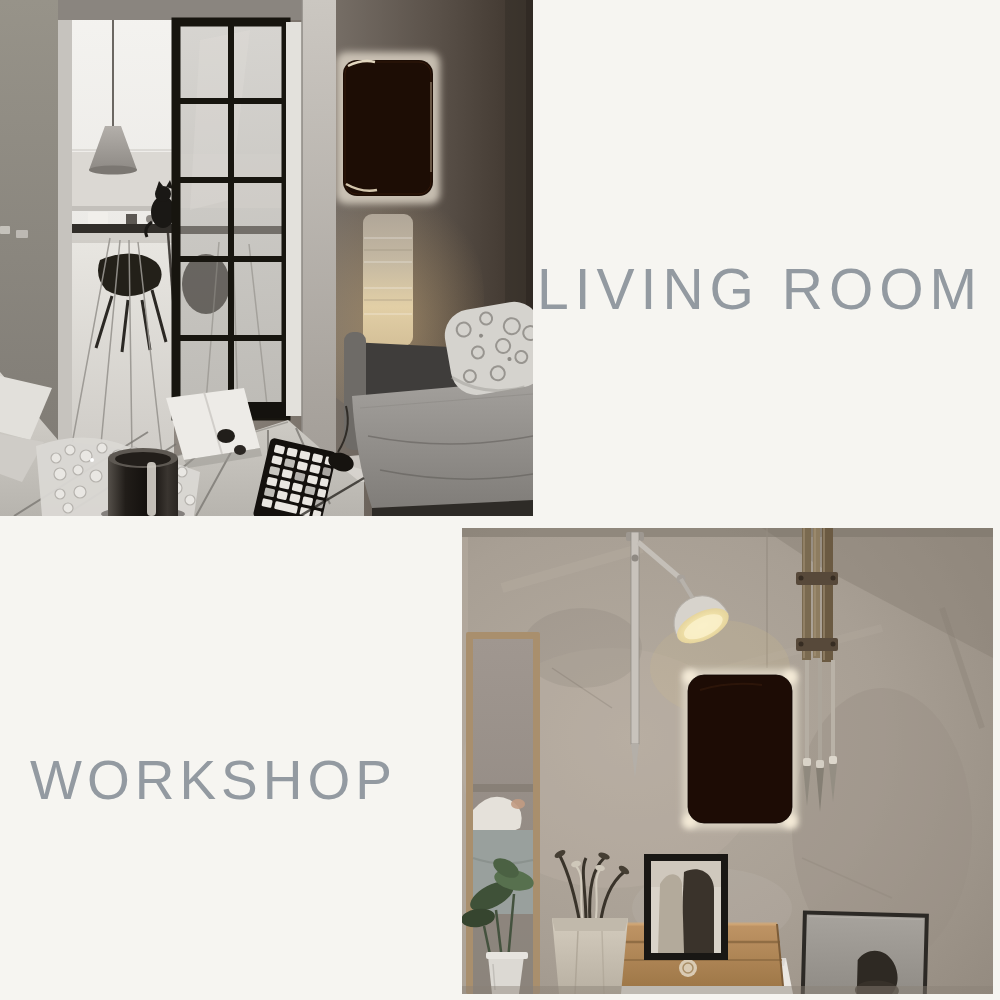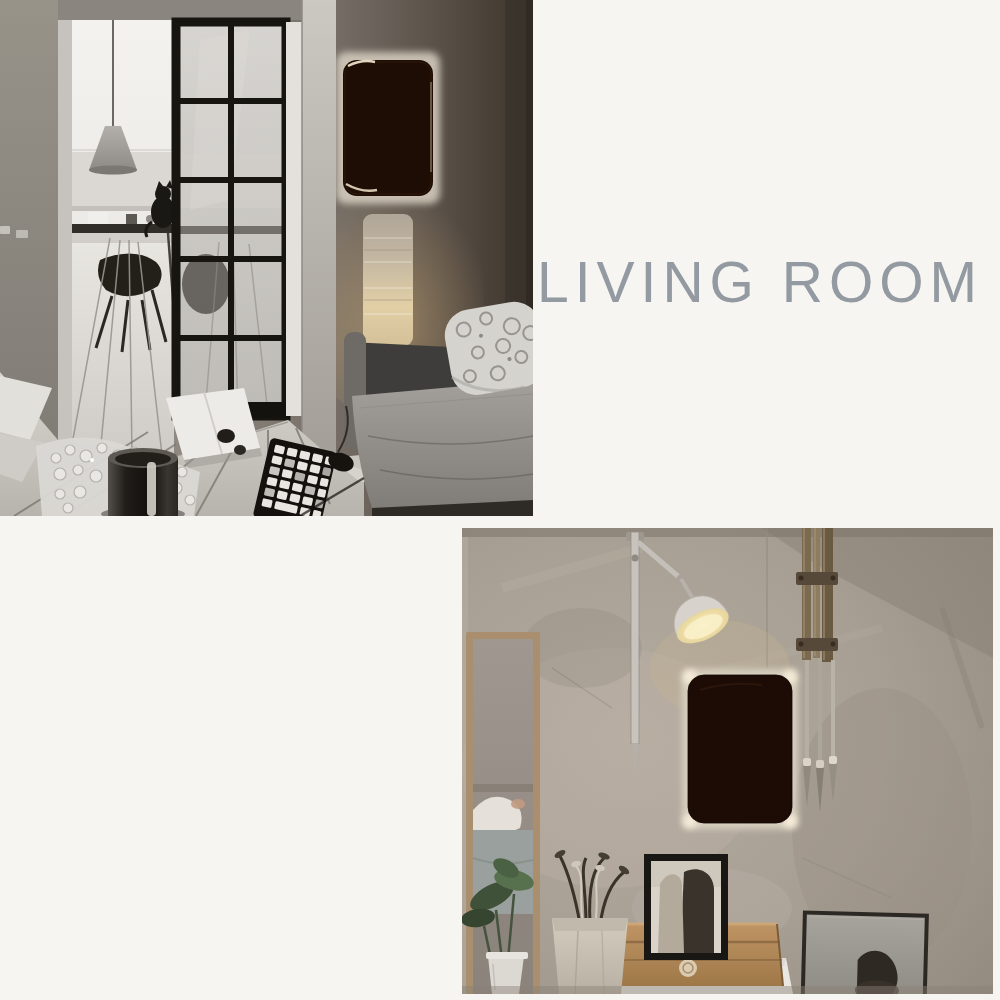--- a/index.html
+++ b/index.html
@@ -15,21 +15,21 @@
   .photo-living{left:0;top:0;width:533px;height:516px;}
   .photo-workshop{left:462px;top:528px;width:531px;height:466px;}
   .label{
     position:absolute;
     color:#939aa1;
     font-weight:300;
     line-height:1;
     white-space:nowrap;
     -webkit-font-smoothing:antialiased;
   }
-  .label-living{left:537px;top:254px;font-size:57px;letter-spacing:6px;}
+  .label-living{left:537px;top:261px;font-size:57px;letter-spacing:6px;}
   .label-workshop{left:30px;top:753px;font-size:55px;letter-spacing:5px;}
 </style>
 </head>
 <body>
 
 <div class="canvas">
 
   <section class="photo photo-living">
     <svg viewBox="0 0 533 516" preserveAspectRatio="none">
       <defs>
@@ -484,14 +484,15 @@
         <rect x="342" y="386" width="122" height="86" fill="url(#gCanvas)" stroke="#2c2925" stroke-width="4"></rect>
         <path d="M396,432 C406,418 424,420 432,434 C440,448 436,462 428,468 L396,468 Z" fill="#2e2923"></path>
         <ellipse cx="416" cy="462" rx="22" ry="10" fill="#3a332c" opacity=".8"></ellipse>
         <path d="M346,390 L460,390" stroke="#b9b5af" stroke-width="1" opacity=".6"></path>
       </g>
 
       <rect x="0" y="458" width="531" height="8" fill="#8a8176" opacity=".45"></rect>
     </svg>
   </section>
 
+  <div class="label label-workshop">WORKSHOP</div>
 
 </div>
 
 </body></html>

